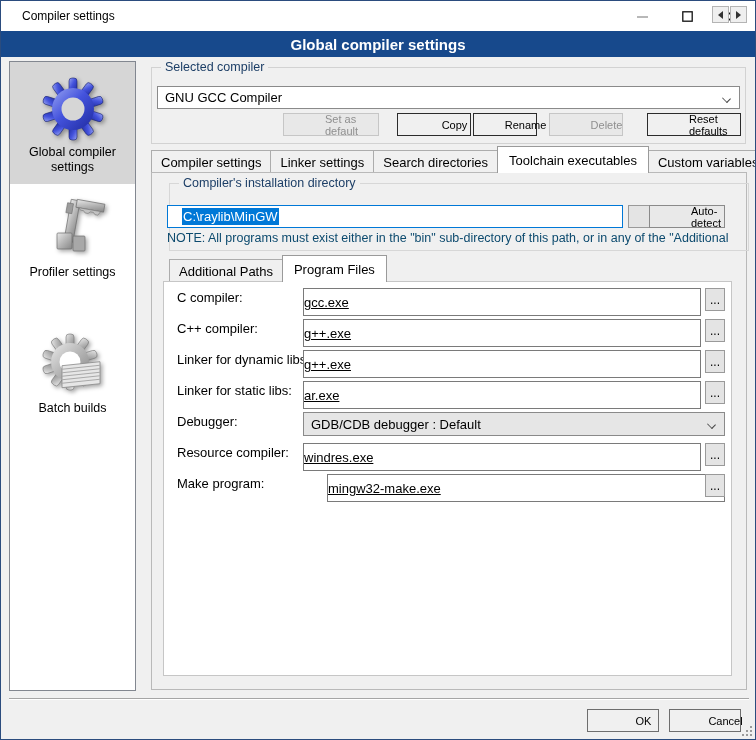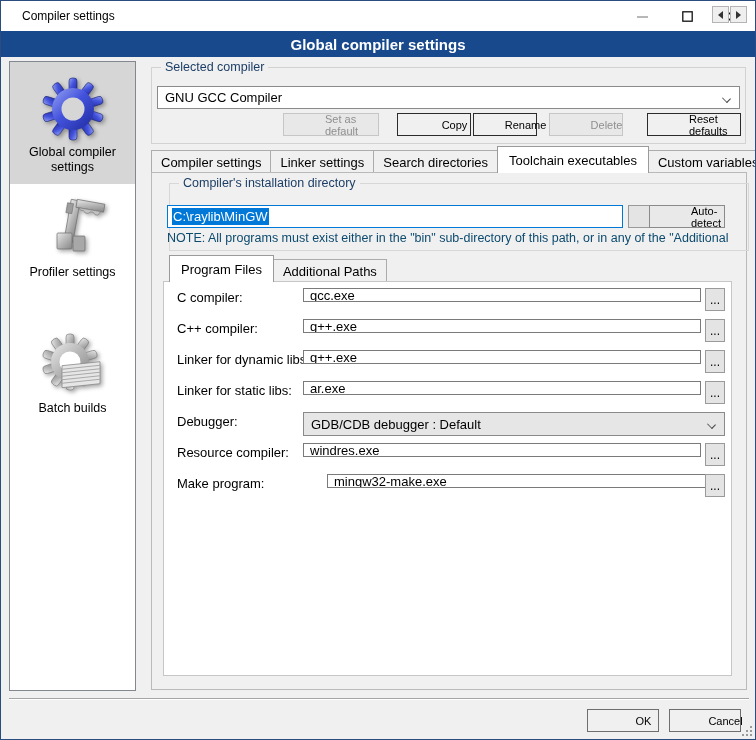--- a/index.html
+++ b/index.html
@@ -68,36 +68,36 @@
   .tri { width:0; height:0; border-top:4px solid transparent; border-bottom:4px solid transparent; }
   .tri.left  { border-right:5px solid #333; }
   .tri.right { border-left:5px solid #333; }
 
   .main-panel { position:absolute; left:150px; top:171px; width:596px; height:518px;
                 background:#f0f0f0; border:1px solid #b9b9b9; }
 
   
   .dir-input { position:absolute; left:166px; top:204px; width:456px; height:23px;
                background:#fff; border:1px solid #0078d7; display:flex; align-items:center;
-               padding-left:4px; overflow:hidden; }
+               padding-left:14px; overflow:hidden; }
   .sel-text { background:#0078d7; color:#fff; padding:1px 1px; font-size:13px; white-space:pre; }
   .browse-top { left:627px; top:204px; width:17px; border-color:#9a9a9a; background:#e4e4e4; }
   .autodetect { left:648px; top:204px; width:76px; border-color:#8a8a8a; background:#e9e9e9; }
   .note { position:absolute; left:166px; top:230px; width:568px; height:15px; overflow:hidden;
           white-space:nowrap; color:#0c4a6e; font-size:12.5px; }
 
   .tabs-sub { left:168px; top:257px; height:24px; }
   .sub-panel { position:absolute; left:162px; top:280px; width:569px; height:395px;
                background:#fff; border:1px solid #c6c6c6; }
 
   
   .frow { position:absolute; height:24px; }
   .frow .flabel { position:absolute; left:176px; top:4px; font-size:13px; white-space:nowrap; }
-  .finput { position:absolute; left:302px; width:398px; height:14px; border:1px solid #7a7a7a;
-            background:#fff; font-size:13px; padding-left:6px; font-family:"Liberation Sans", sans-serif; }
+  .finput { position:absolute; left:302px; width:398px; height:28px; border:1px solid #7a7a7a;
+            background:#fff; font-size:13px; padding-left:0; font-family:"Liberation Sans", sans-serif;text-decoration:underline; }
   .fbrowse { position:absolute; left:704px; width:20px; height:23px; background:#e4e4e4;
              border:1px solid #9a9a9a; font-size:12px; display:flex; align-items:flex-end;
              justify-content:center; padding-bottom:3px; }
   .fcombo { left:302px; width:422px; height:24px; }
 
   
   .divider { position:absolute; left:8px; top:697px; width:740px; height:2px;
              border-top:1px solid #a5a5a5; border-bottom:1px solid #fff; }
   .ok-btn { left:586px; top:708px; width:72px; }
   .cancel-btn { left:668px; top:708px; width:72px; }
@@ -248,22 +248,22 @@
     <span class="groupbox-label">Compiler's installation directory</span>
   </div>
   <div class="dir-input">
     <span class="sel-text">C:\raylib\MinGW</span>
   </div>
   <div class="btn browse-top" style="top:204px;">...</div>
   <div class="btn autodetect">Auto-detect</div>
   <div class="note">NOTE: All programs must exist either in the "bin" sub-directory of this path, or in any of the "Additional</div>
 
   <div class="tabs tabs-sub">
+    <div class="tab">Additional Paths</div>
     <div class="tab active">Program Files</div>
-    <div class="tab">Additional Paths</div>
   </div>
   <div class="sub-panel"></div>
 
   <div class="frow" style="top:285px;">
     <span class="flabel">C compiler:</span>
     <input class="finput" style="top: 2px;" value="gcc.exe">
     <div class="fbrowse" style="top:2px;">...</div>
   </div>
   <div class="frow" style="top:316px;">
     <span class="flabel">C++ compiler:</span>

